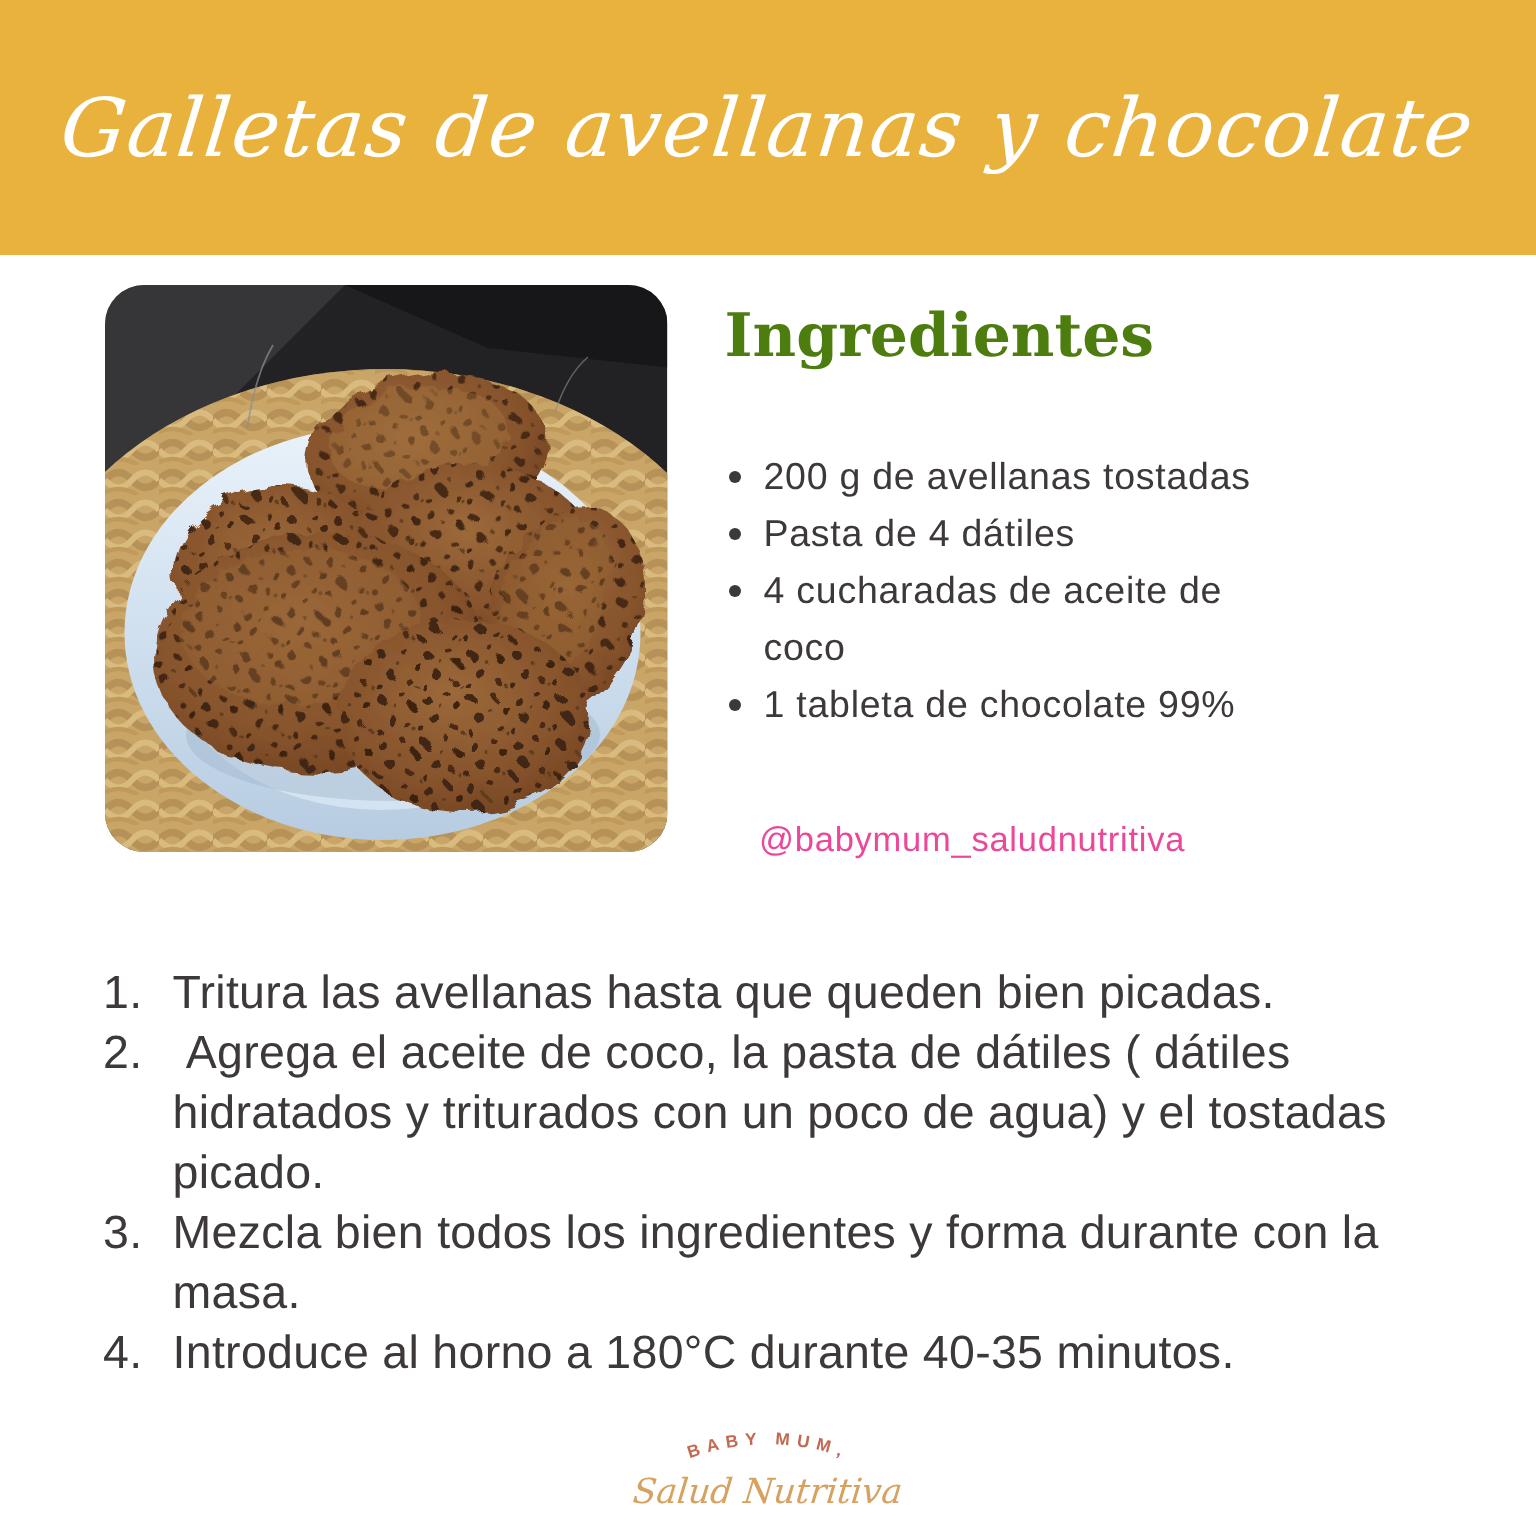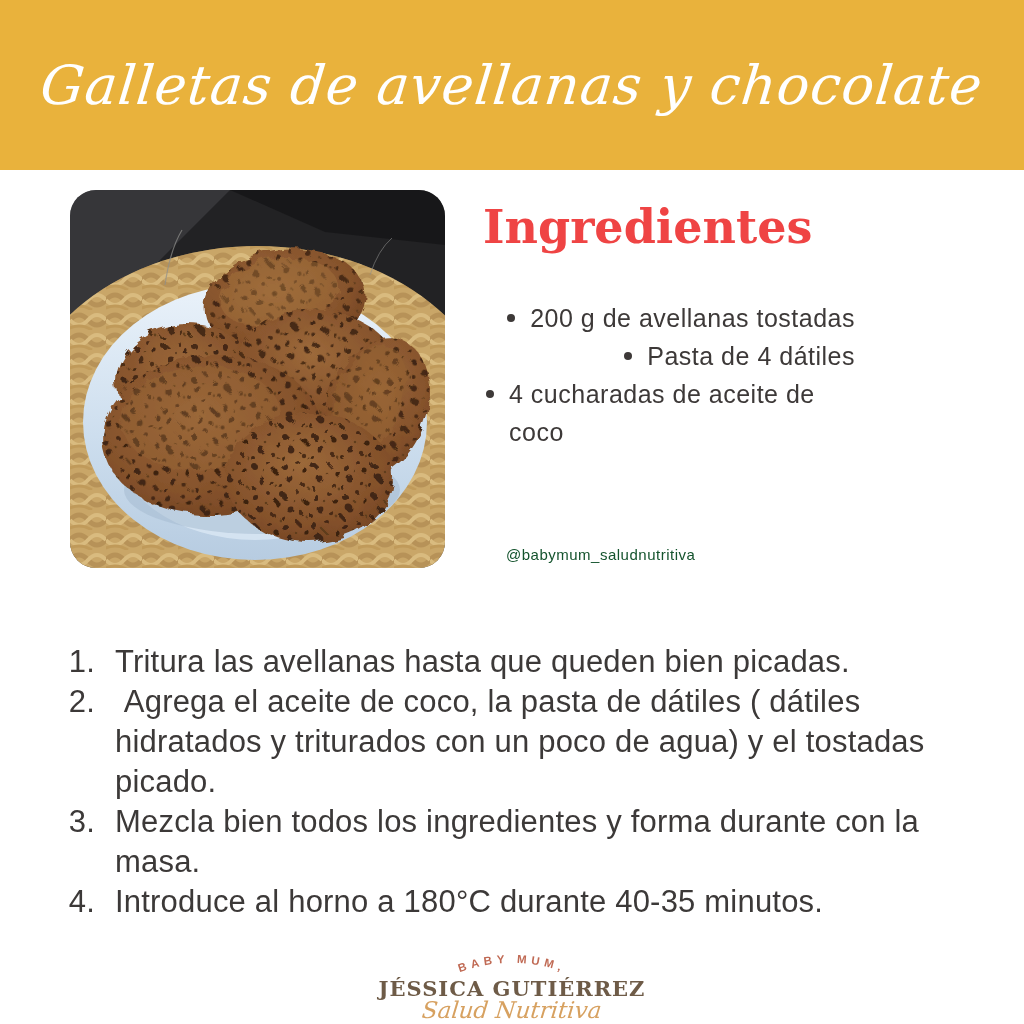--- a/index.html
+++ b/index.html
@@ -19,36 +19,36 @@
   }
   
   .photo{
     position:absolute;left:70px;top:190px;width:375px;height:378px;
     border-radius:26px;overflow:hidden;
   }
   .photo svg{display:block;width:100%;height:100%;}
   
   .h-section{
     position:absolute;font-family:"DejaVu Serif",serif;font-weight:700;
-    font-size:46px;line-height:1.0;color:#ef4444;letter-spacing:0px;
+    font-size:40px;line-height:1.0;color:#4d7c0f;letter-spacing:0px;
   }
   #ingredientes-heading{left:483px;top:204px;}
   #proceso-heading{left:70px;top:587px;}
   .ing-list{
     position:absolute;left:483px;top:299px;width:372px;margin:0;padding:0;
     list-style:none;font-size:25px;line-height:38px;color:#3D3938;letter-spacing:0.5px;
   }
-  .ing-list li{display:flex;align-items:flex-start;justify-content:flex-end;}
+  .ing-list li{display:flex;align-items:flex-start;}
   .ing-dot{
     flex:0 0 auto;width:8px;height:8px;border-radius:50%;background:#3D3938;
     margin:15px 15px 0 3px;
   }
   .handle{
-    position:absolute;left:506px;top:546px;font-size:15px;letter-spacing:0.5px;
-    color:#14532d;
+    position:absolute;left:506px;top:546px;font-size:23px;letter-spacing:0.5px;
+    color:#ec4899;
   }
   
   .steps{
     position:absolute;left:66px;top:642px;width:902px;margin:0;padding:0;
     list-style:none;font-size:31px;line-height:40px;color:#3C3938;letter-spacing:0.2px;
   }
   .steps li{display:flex;align-items:flex-start;}
   .step-num{flex:0 0 auto;min-width:29px;text-align:right;white-space:pre;}
   .step-text{flex:1 1 auto;white-space:pre-wrap;margin-left:20px;}
   
@@ -167,20 +167,24 @@
       <span>200 g de avellanas tostadas</span>
     </li>
     <li>
       <span class="ing-dot"></span>
       <span>Pasta de 4 dátiles</span>
     </li>
     <li>
       <span class="ing-dot"></span>
       <span>4 cucharadas de aceite de coco</span>
     </li>
+    <li>
+      <span class="ing-dot"></span>
+      <span>1 tableta de chocolate 99%</span>
+    </li>
   </ul>
 
   <div class="handle">@babymum_saludnutritiva</div>
 
 
   <ol class="steps">
     <li>
       <span class="step-num">1.</span>
       <span class="step-text">Tritura las avellanas hasta que queden bien picadas.</span>
     </li>
@@ -200,17 +204,16 @@
 
   <div class="footer">
     <svg class="footer-arc" viewBox="0 0 250 44">
       <defs>
         <path id="arcPath" d="M 45 44 A 150 150 0 0 1 205 44" fill="none"></path>
       </defs>
       <text font-family="Liberation Sans, sans-serif" font-size="11.5" letter-spacing="4.5" fill="#C06A54" font-weight="bold">
         <textPath href="#arcPath" startOffset="50%" text-anchor="middle">BABY MUM,</textPath>
       </text>
     </svg>
-    <div class="footer-name">JÉSSICA GUTIÉRREZ</div>
     <div class="footer-tagline">Salud Nutritiva</div>
   </div>
 
 </div>
 
 </body></html>

